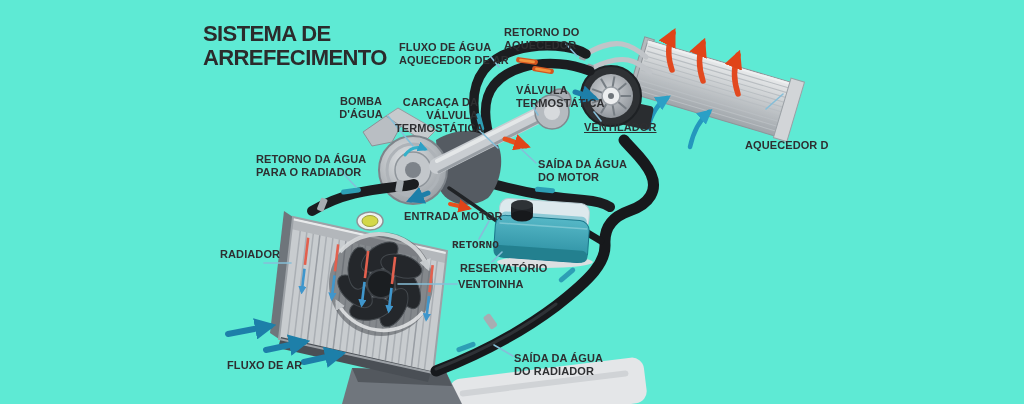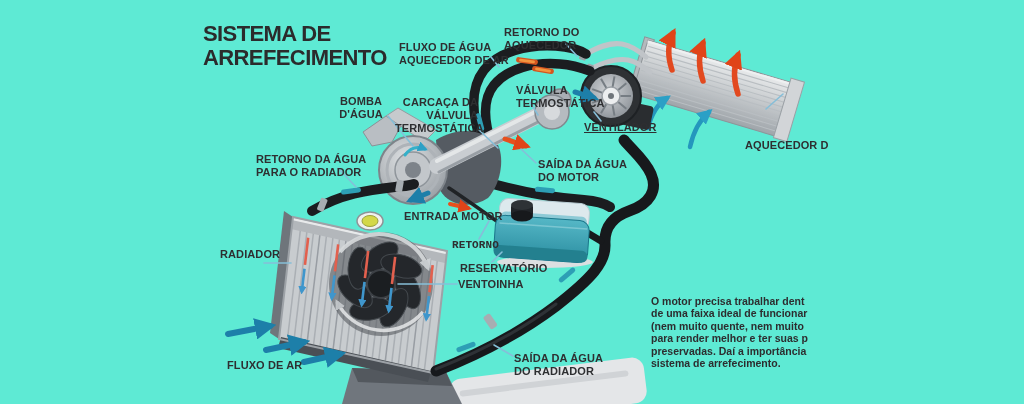--- a/index.html
+++ b/index.html
@@ -350,22 +350,14 @@
   <span>RADIADOR</span>
 </div>
 <div class="lbl" style="left:227px;top:359px;">
   <span>FLUXO DE AR</span>
 </div>
 <div class="lbl" style="left:514px;top:352px;">
   <span>SAÍDA DA ÁGUA</span>
   <span>DO RADIADOR</span>
 </div>
 
-<div class="para">
-  <div>O motor precisa trabalhar dent</div>
-  <div>de uma faixa ideal de funcionar</div>
-  <div>(nem muito quente, nem muito</div>
-  <div>para render melhor e ter suas p</div>
-  <div>preservadas. Daí a importância</div>
-  <div>sistema de arrefecimento.</div>
-</div>
 
 </div>
 
 </body></html>

